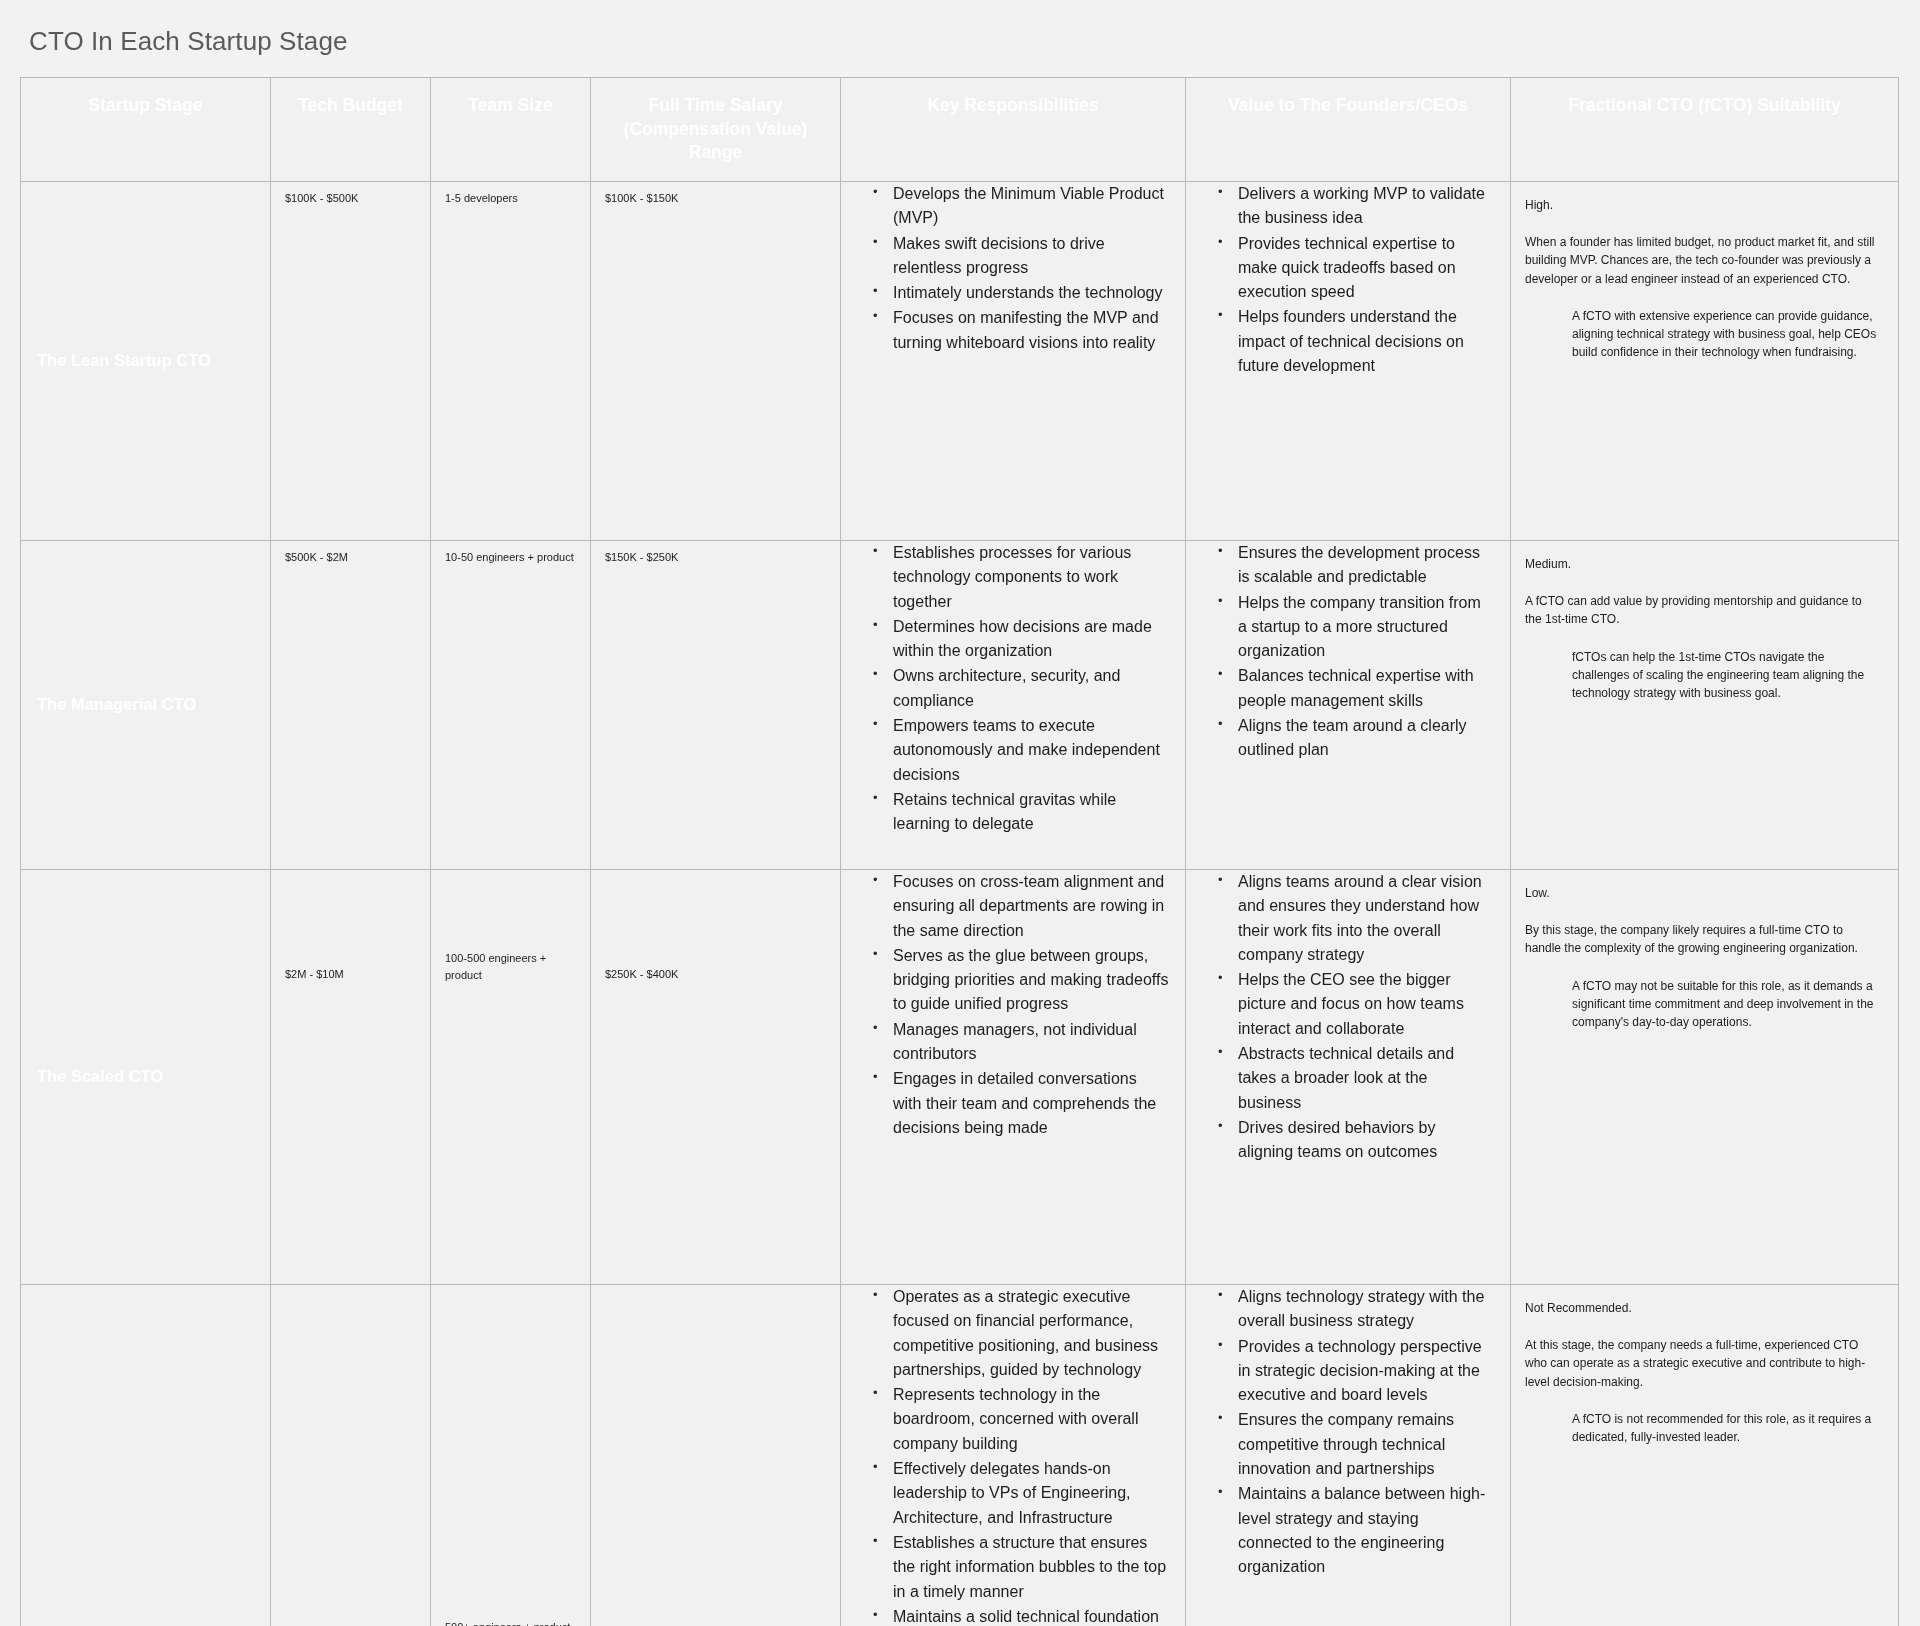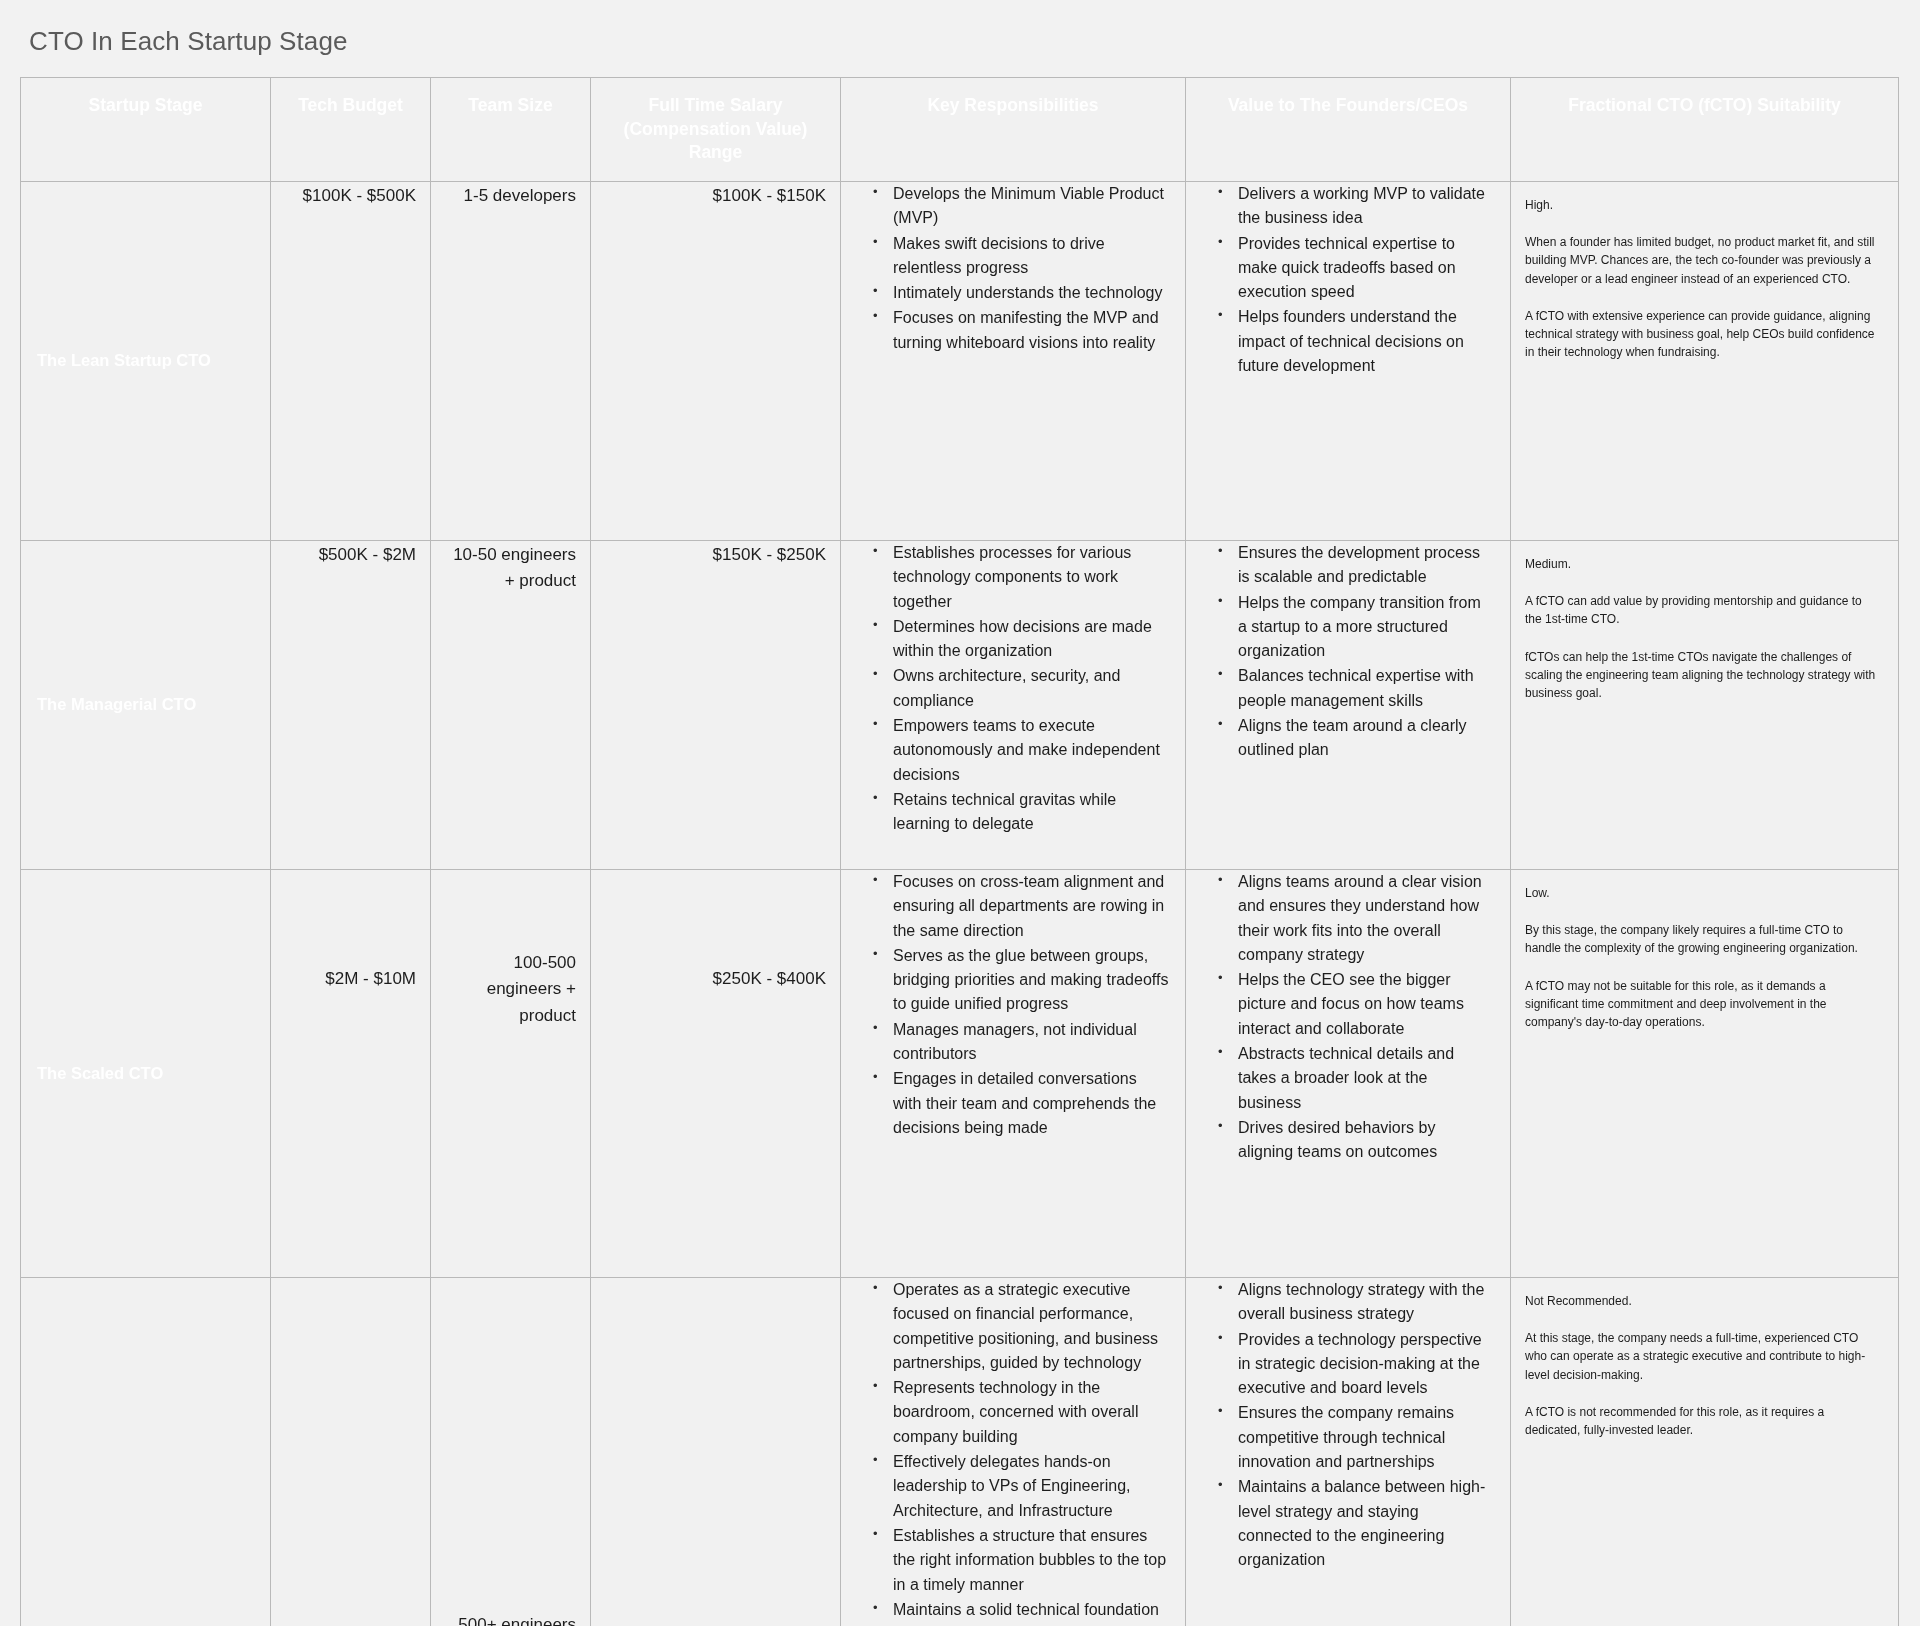--- a/index.html
+++ b/index.html
@@ -75,46 +75,45 @@
     padding: 0 12px 0 16px;
     border-left: 1px solid #E8822A;
     border-right: 1px solid #b9b9b9;
   }
   td.stage-cell.v-middle { vertical-align: middle; }
   td.stage-cell.v-upper  { vertical-align: middle; }
   td.stage-cell.v-lower  { vertical-align: bottom; padding-bottom: 176px; }
   tr.row-scaled td.stage-cell { vertical-align: middle; }
 
   td.plain-cell {
-    font-size: 17px;
+    font-size: 11px;
     color: #1d1d1d;
-    padding: 1px 14px;
+    padding: 8px 14px;
     line-height: 1.55;
-    text-align: right;
   }
 
   
   .va-mid { vertical-align: middle; }
   .va-top { vertical-align: top; }
 
   td.list-cell {
     padding: 0 16px 14px 10px;
     vertical-align: middle;
   }
 
   td.text-cell {
     padding: 14px 20px 14px 14px;
     vertical-align: middle;
     font-size: 12px;
     line-height: 1.52;
   }
   td.text-cell p {
     margin: 0 0 19px 0;
   }
-  td.text-cell p:last-child { margin-bottom: 0; }
+  td.text-cell p:last-child { margin-bottom: 0; margin-left: 47px; }
 
   ul.bullets {
     margin: 0;
     padding: 0 0 0 22px;
     list-style: none;
   }
   ul.bullets li {
     position: relative;
     font-size: 16px;
     line-height: 1.52;

